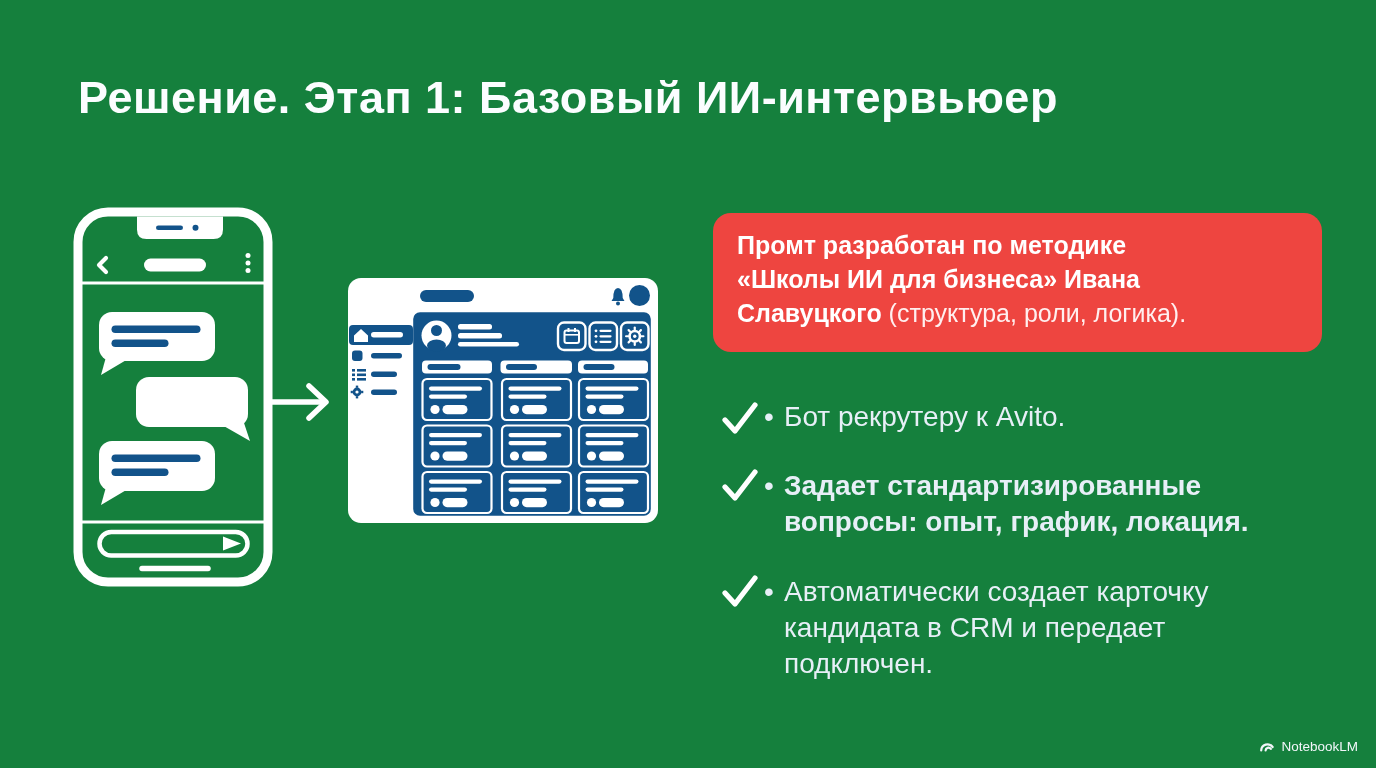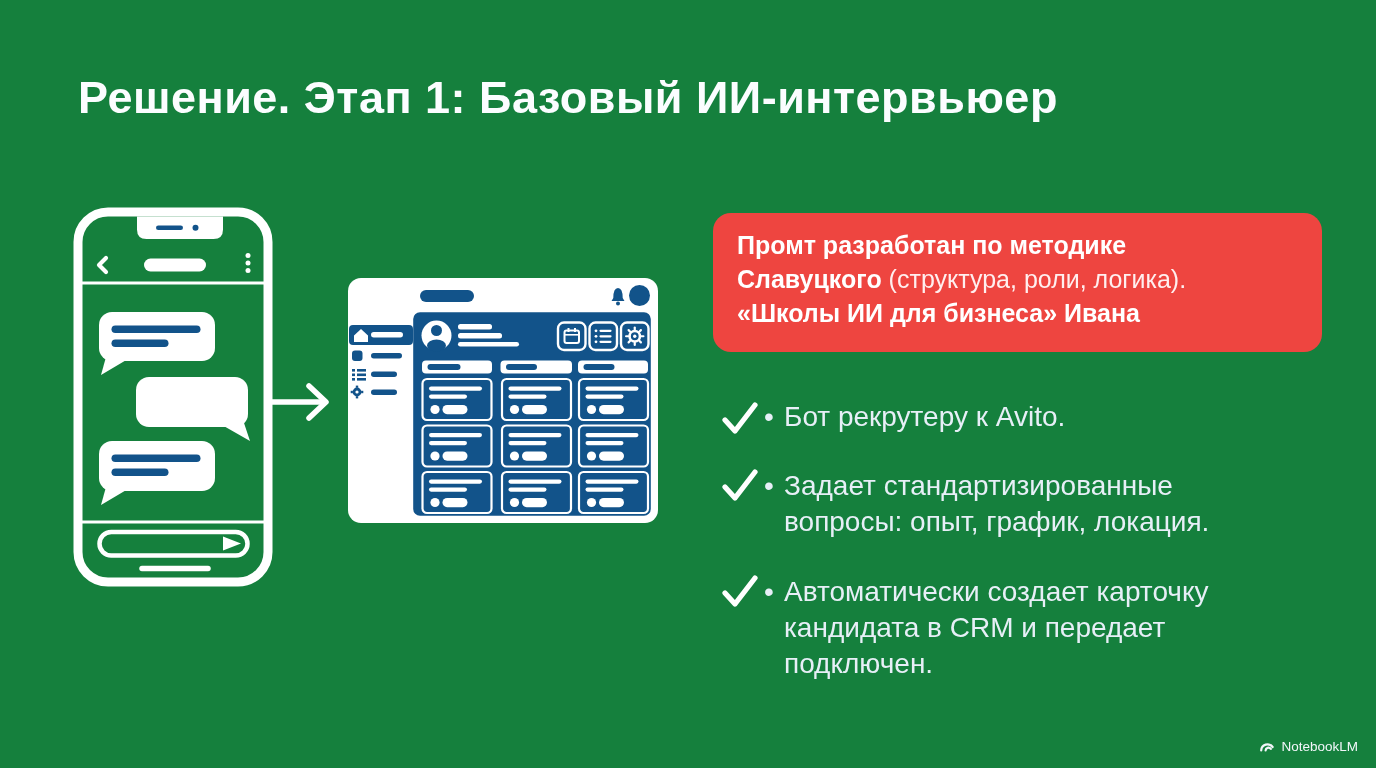--- a/index.html
+++ b/index.html
@@ -35,21 +35,21 @@
   .check-3{left:718px; top:569px;}
   .bullet{
     position:absolute; left:764px; display:flex;
     color:#E7EFF7; font-size:28px; line-height:36px;
   }
   .bullet-1{top:399px;}
   .bullet-2{top:468px;}
   .bullet-3{top:574px;}
   .bullet .dot{flex:0 0 20px;}
   .bullet-1 .bullet-text{white-space:nowrap;}
-  .bullet-2 .bullet-text{width:470px;}
+  .bullet-2 .bullet-text{width:470px;font-weight:bold;}
   .bullet-3 .bullet-text{width:505px;}
   
   .branding{
     position:absolute; right:18px; top:738px;
     display:flex; align-items:center; gap:5px;
     color:#F2F6FA; font-size:13.5px; font-weight:500;
   }
   .branding svg{display:block;}
 </style>
 </head>
@@ -201,22 +201,22 @@
         <use href="#crm-card" x="159.5" y="151"></use>
         <use href="#crm-card" x="236.5" y="151"></use>
       <use href="#crm-card" x="80" y="197.5"></use>
         <use href="#crm-card" x="159.5" y="197.5"></use>
         <use href="#crm-card" x="236.5" y="197.5"></use>
     </g>
   </svg>
 
   <div class="callout">
     <div><span class="b">Промт разработан по методике</span><span class="r"></span></div>
+    <div><span class="b">«Школы ИИ для бизнеса» Ивана</span><span class="r"></span></div>
     <div><span class="b">Славуцкого</span><span class="r"> (структура, роли, логика).</span></div>
-    <div><span class="b">«Школы ИИ для бизнеса» Ивана</span><span class="r"></span></div>
   </div>
 
   <svg class="check check-1" viewBox="0 0 44 44" aria-hidden="true">
     <polyline points="7,24 17,35 37,9" fill="none" stroke="#FFFFFF" stroke-width="5.2" stroke-linecap="round" stroke-linejoin="round"></polyline>
   </svg>
   <svg class="check check-2" viewBox="0 0 44 44" aria-hidden="true">
     <polyline points="7,24 17,35 37,9" fill="none" stroke="#FFFFFF" stroke-width="5.2" stroke-linecap="round" stroke-linejoin="round"></polyline>
   </svg>
   <svg class="check check-3" viewBox="0 0 44 44" aria-hidden="true">
     <polyline points="7,24 17,35 37,9" fill="none" stroke="#FFFFFF" stroke-width="5.2" stroke-linecap="round" stroke-linejoin="round"></polyline>

